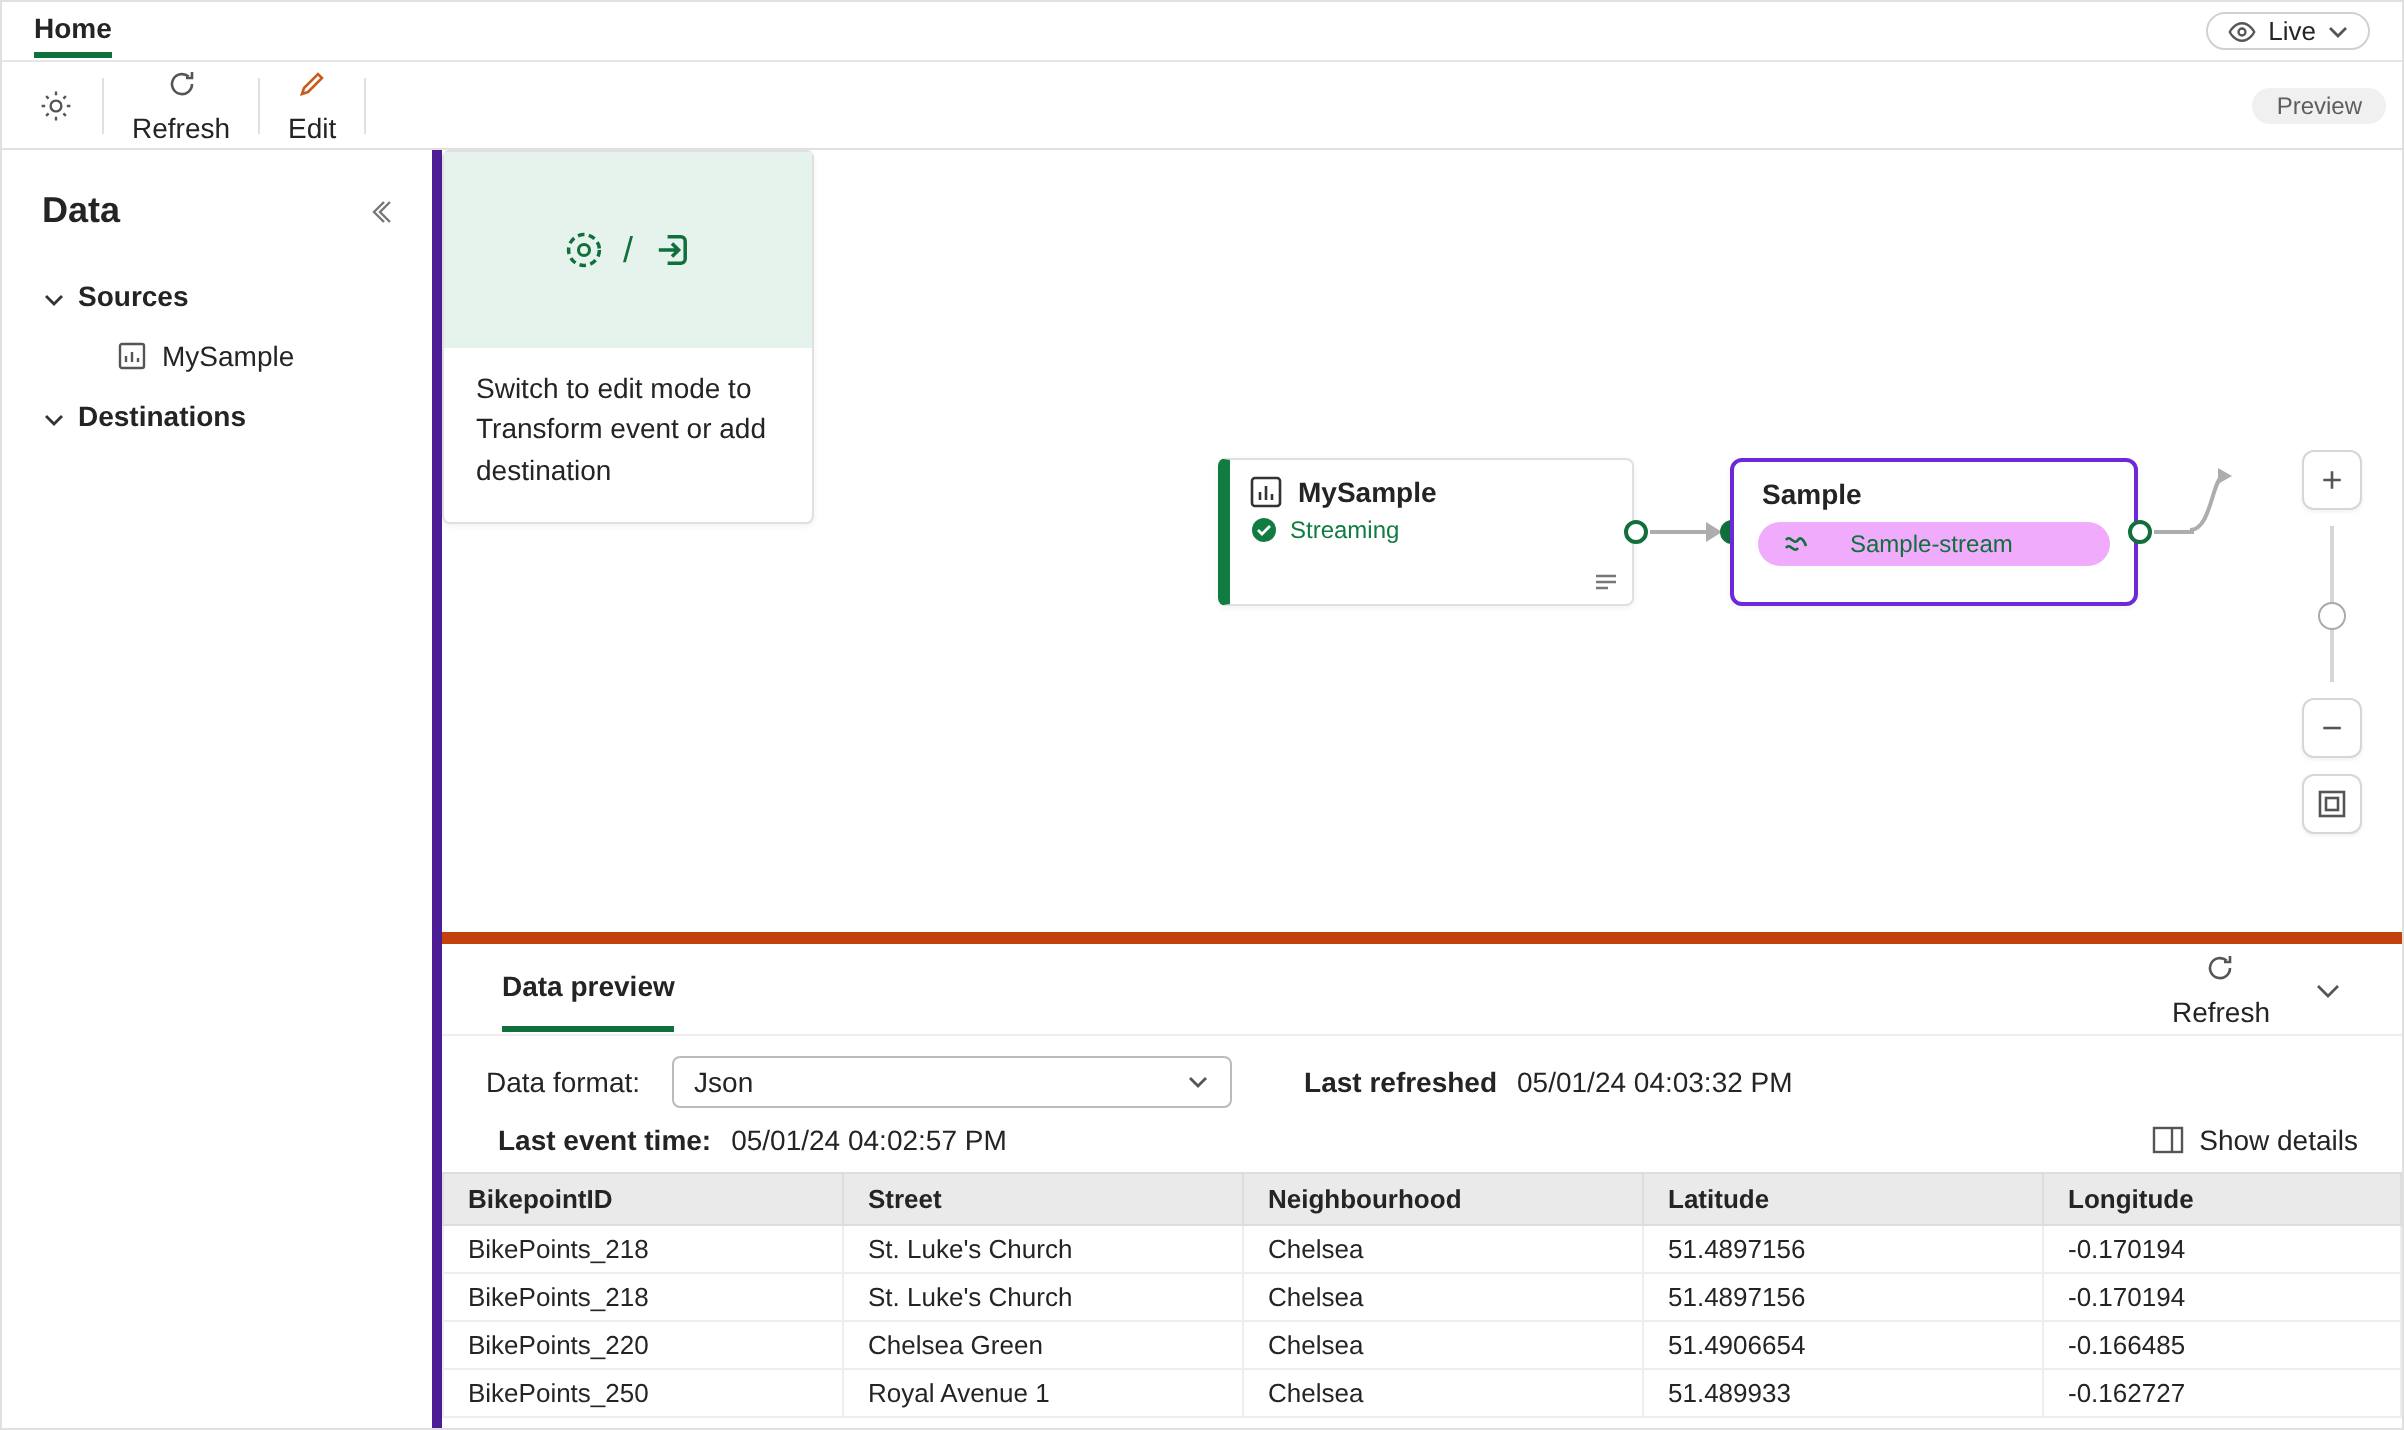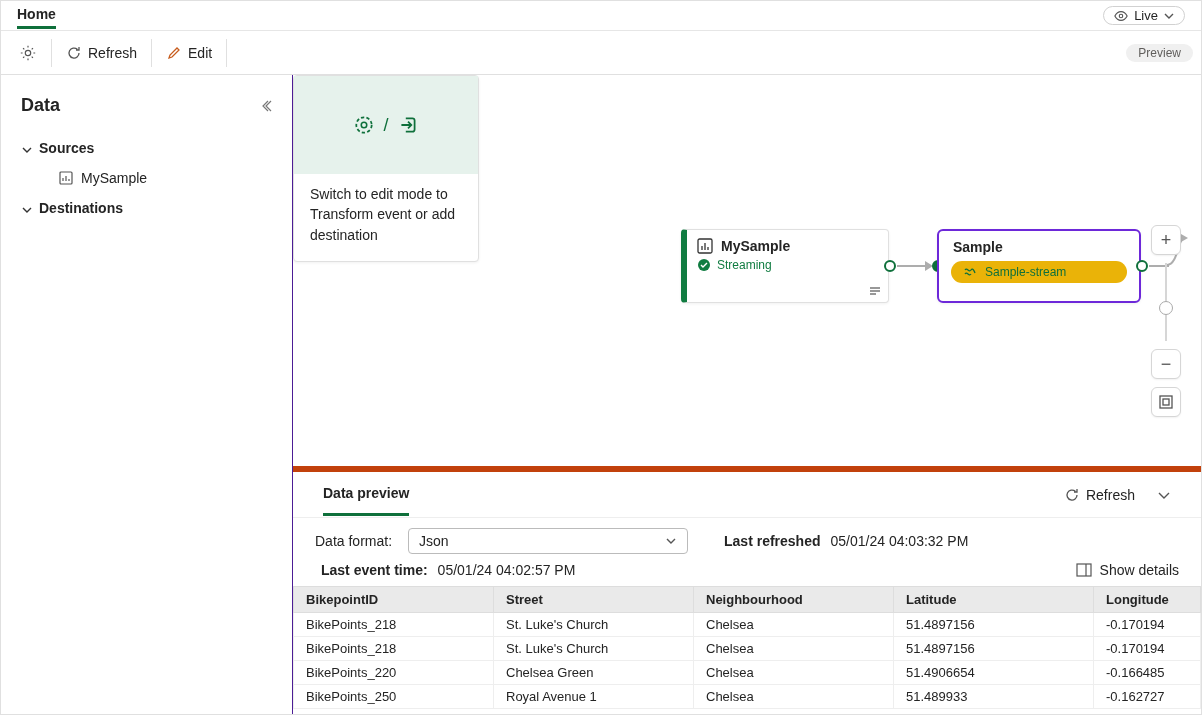--- a/index.html
+++ b/index.html
@@ -3,38 +3,38 @@
 <meta charset="utf-8">
 <style>
   * { box-sizing: border-box; margin: 0; padding: 0; }
   body { font-family: "Segoe UI", -apple-system, sans-serif; font-size: 14px; color: #242424; background: #fff; width: 1202px; height: 715px; overflow: hidden; border: 1px solid #e0e0e0; }
   .tab-bar { height: 30px; border-bottom: 1px solid #e6e6e6; display: flex; align-items: center; padding: 0 16px; justify-content: space-between;}
   .tab-bar-left { display:flex; align-items:flex-start;}
   .main-tab { font-weight: 600; font-size: 14px; padding: 4px 0; border-bottom: 3px solid #0f703b; }
   .live-dropdown { padding: 1px 10px; border:1px solid #d1d1d1; border-radius:14px; font-size:13px; display:flex; align-items:center; gap:6px; background:#fff;}
   .toolbar { height: 44px; border-bottom: 1px solid #e0e0e0; display: flex; align-items: center; padding: 0 8px; justify-content: space-between; }
   .toolbar-left { display: flex; align-items: center; gap: 0; }
-  .tool-btn { display: flex; align-items: center; gap: 6px; padding: 6px 10px; font-size: 14px; cursor: pointer; }
+  .tool-btn { display: flex; align-items: center; gap: 6px; padding: 6px 10px; font-size: 14px; cursor: pointer; flex-direction: column; }
   .tool-sep { width:1px; height:28px; background:#e0e0e0; margin: 0 4px; }
   .pill-btn { background:#f0f0f0; color:#605e5c; padding:2px 12px; border-radius:12px; font-size:12px; }
   .main { display:flex; height: calc(100% - 74px); }
-  .sidebar { width: 292px; border-right:1px solid #4c1d95; padding: 20px 16px 10px 20px; position: relative; }
+  .sidebar { width: 220px; border-right:5px solid #4c1d95; padding: 20px 16px 10px 20px; position: relative; }
   .sidebar-title { font-weight:700; font-size:18px; margin-bottom: 16px; display:flex; justify-content:space-between; align-items:center;}
   .section-header { display:flex; align-items:flex-end; gap:6px; font-weight:600; font-size:14px; padding: 8px 0; cursor:pointer;}
   .tree-item { display:flex; align-items:center; gap:8px; padding:6px 0 6px 38px; font-size:14px; cursor:pointer;}
   .canvas-wrap { flex:1; display:flex; flex-direction:column; }
   .canvas { flex:1; background:#fff; position:relative; overflow:hidden; }
   .node { position:absolute; background:#fff; border:1px solid #e0e0e0; border-radius:4px; box-shadow:0 1px 3px rgba(0,0,0,0.06);}
   .source-node { left:388px; top:154px; width:208px; height:74px; border-left:6px solid #107c41;}
   .source-node .title-row { display:flex; align-items:center; gap:8px; padding:8px 10px 2px 10px; font-weight:600; font-size:14px;}
   .source-node .status-row { display:flex; align-items:center; gap:6px; padding: 2px 10px 6px 10px; font-size:12px; color:#107c41;}
   .source-options { position:absolute; right:6px; bottom:4px; color:#616161;}
   .sample-node { left:644px; top:154px; width:204px; height:74px; border:2px solid #6d28d9; border-radius:6px;}
   .sample-node .title { padding:8px 14px 6px 14px; font-weight:600; font-size:14px;}
-  .stream-chip { margin:0 12px; background:#eab308; border-radius:14px; padding:4px 12px; font-size:12px; display:flex; align-items:center; gap:8px; color:#0f703b;}
+  .stream-chip { margin:0 12px; background:#f0abfc; border-radius:14px; padding:4px 12px; font-size:12px; display:flex; align-items:center; gap:20px; color:#0f703b;}
   .dest-node { left:892px; top:110px; width:186px; background:#fff; border:1px solid #e0e0e0; border-radius:4px; box-shadow:0 1px 3px rgba(0,0,0,0.06);}
   .dest-top { background:#e6f2ec; height:98px; display:flex; align-items:center; justify-content:center; gap:8px; font-size:18px; color:#0f703b;}
   .dest-text { padding:10px 16px 16px 16px; font-size:14px; line-height:1.45;}
   .port { position:absolute; width:12px; height:12px; border:2px solid #0f703b; background:#fff; border-radius:50%;}
   .port.filled { background:#0f703b;}
   .grey-line { position:absolute; height:2px; background:#adadad;}
   .arrow-head { position:absolute; width:0;height:0;border-top:5px solid transparent;border-bottom:5px solid transparent;border-left:8px solid #adadad;}
   .zoom-ctrls { position:absolute; right:20px; top:150px; display:flex; flex-direction:column; align-items:center; gap:0;}
   .zoom-btn { width:30px; height:30px; border:1px solid #d6d6d6; border-radius:6px; background:#fff; display:flex; align-items:center; justify-content:center; font-size:18px; color:#555; box-shadow:0 1px 2px rgba(0,0,0,0.06);}
   .zoom-track { width:2px; height:78px; background:#d6d6d6; margin:8px 0; position:relative;}

